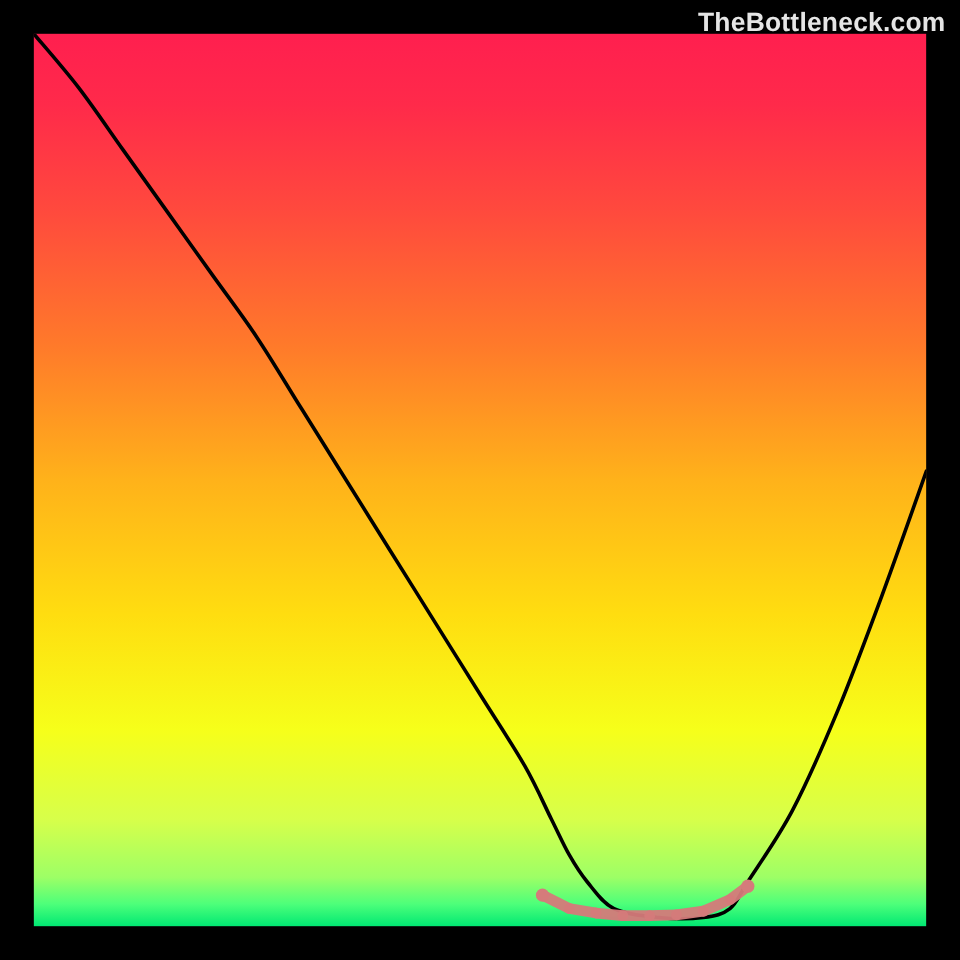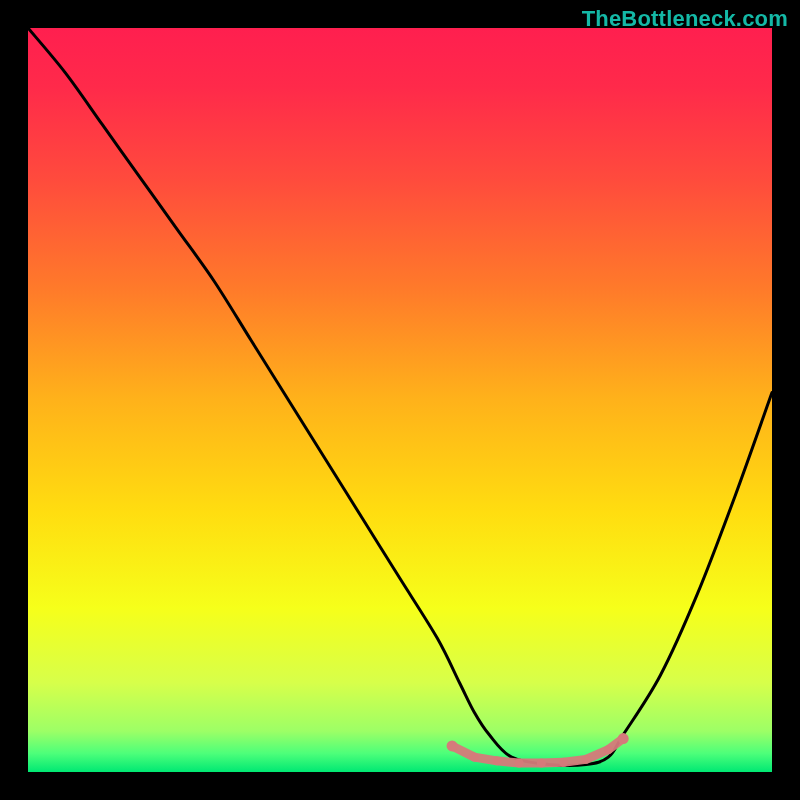--- a/index.html
+++ b/index.html
@@ -18,21 +18,21 @@
     height: 800px;
     background: #000;
   }
   .watermark {
     position: absolute;
     top: 6px;
     right: 12px;
     font-family: Arial, Helvetica, sans-serif;
     font-size: 22px;
     font-weight: 600;
-    color: #14b8a6;
+    color: #e5e5e5;
     letter-spacing: 0.2px;
   }
   svg.chart {
     position: absolute;
     left: 28px;
     top: 28px;
     width: 744px;
     height: 744px;
     display: block;
   }

